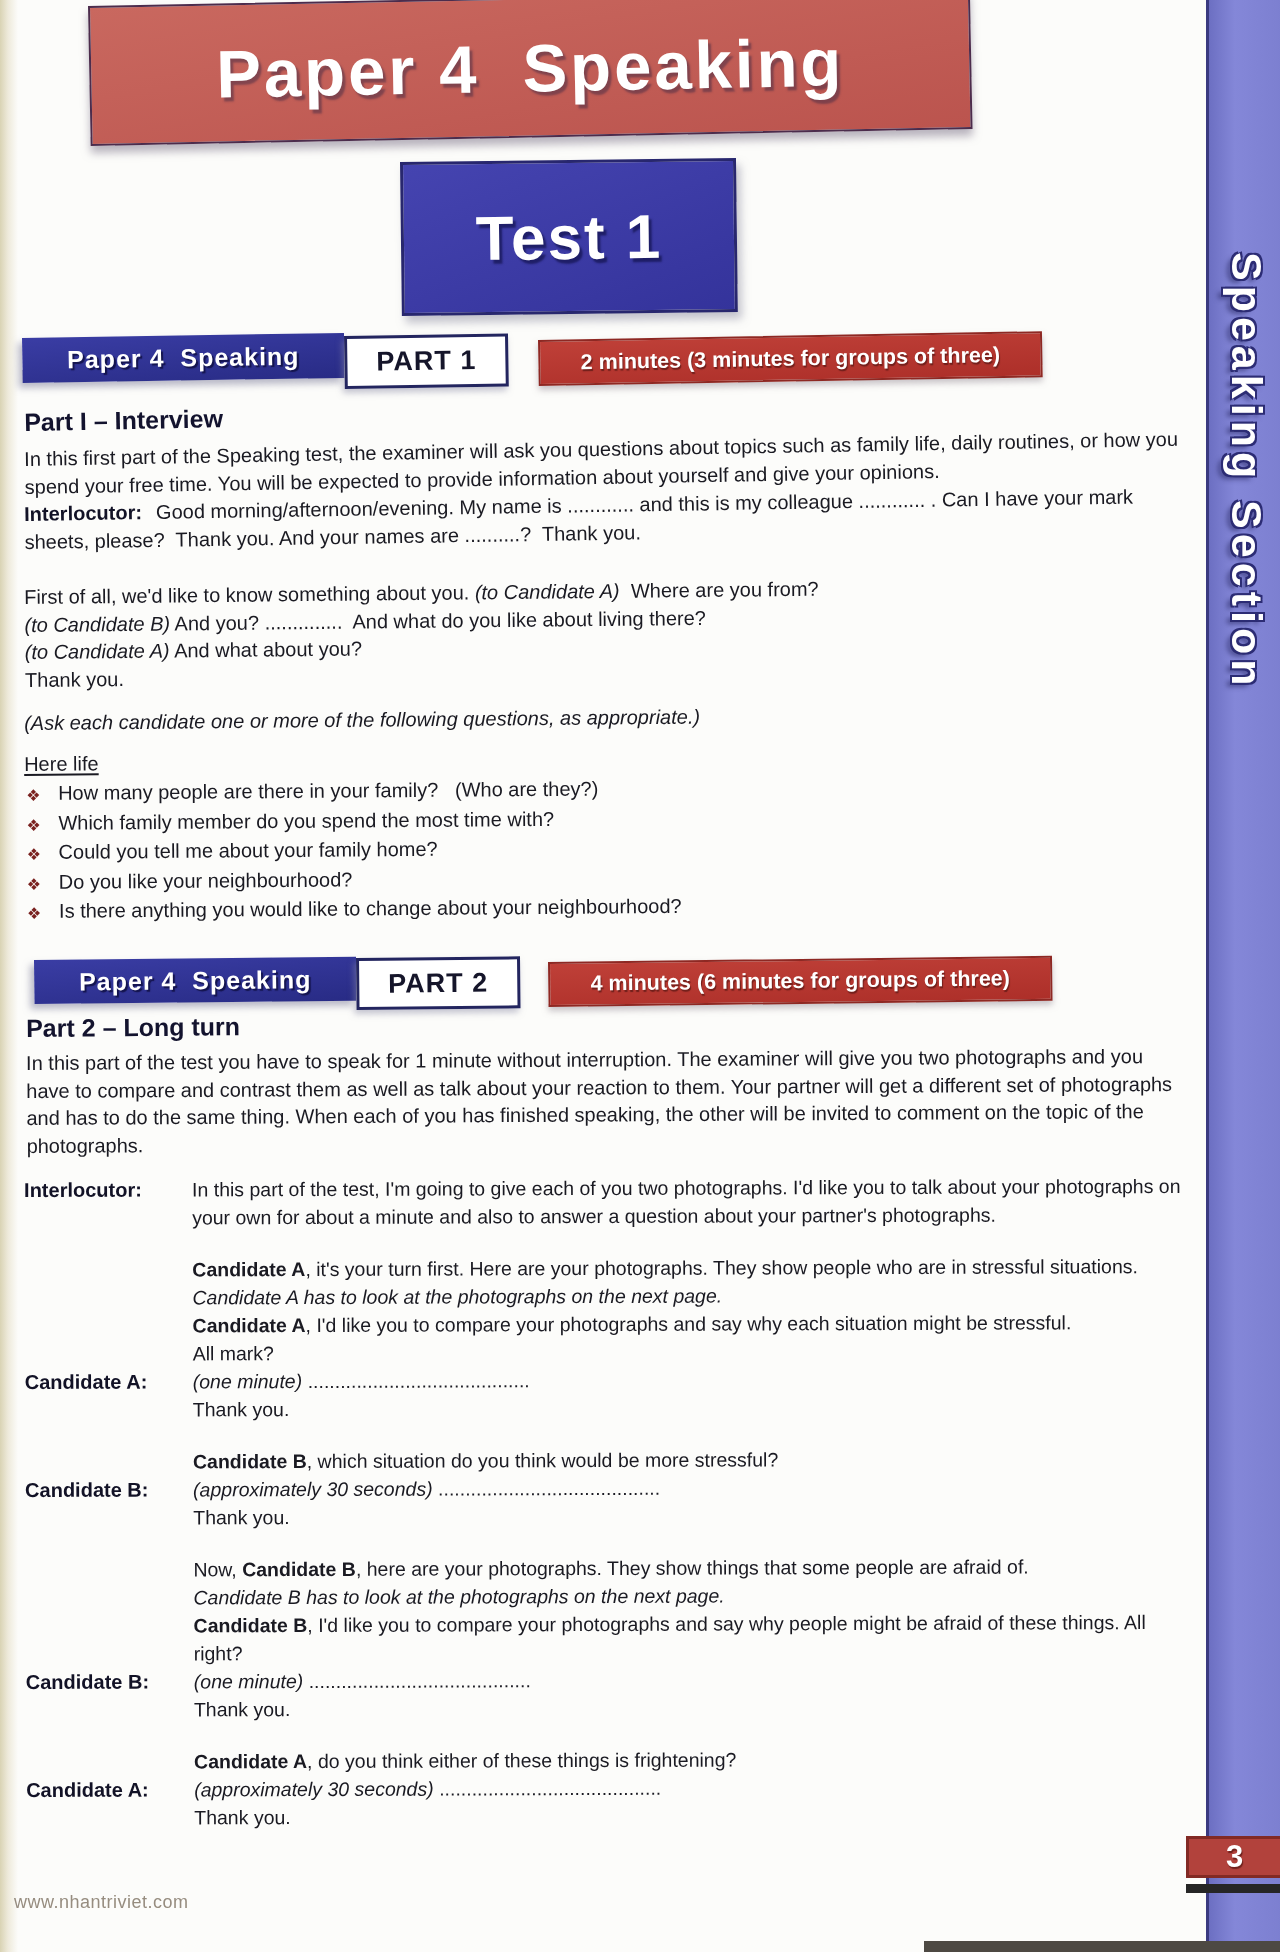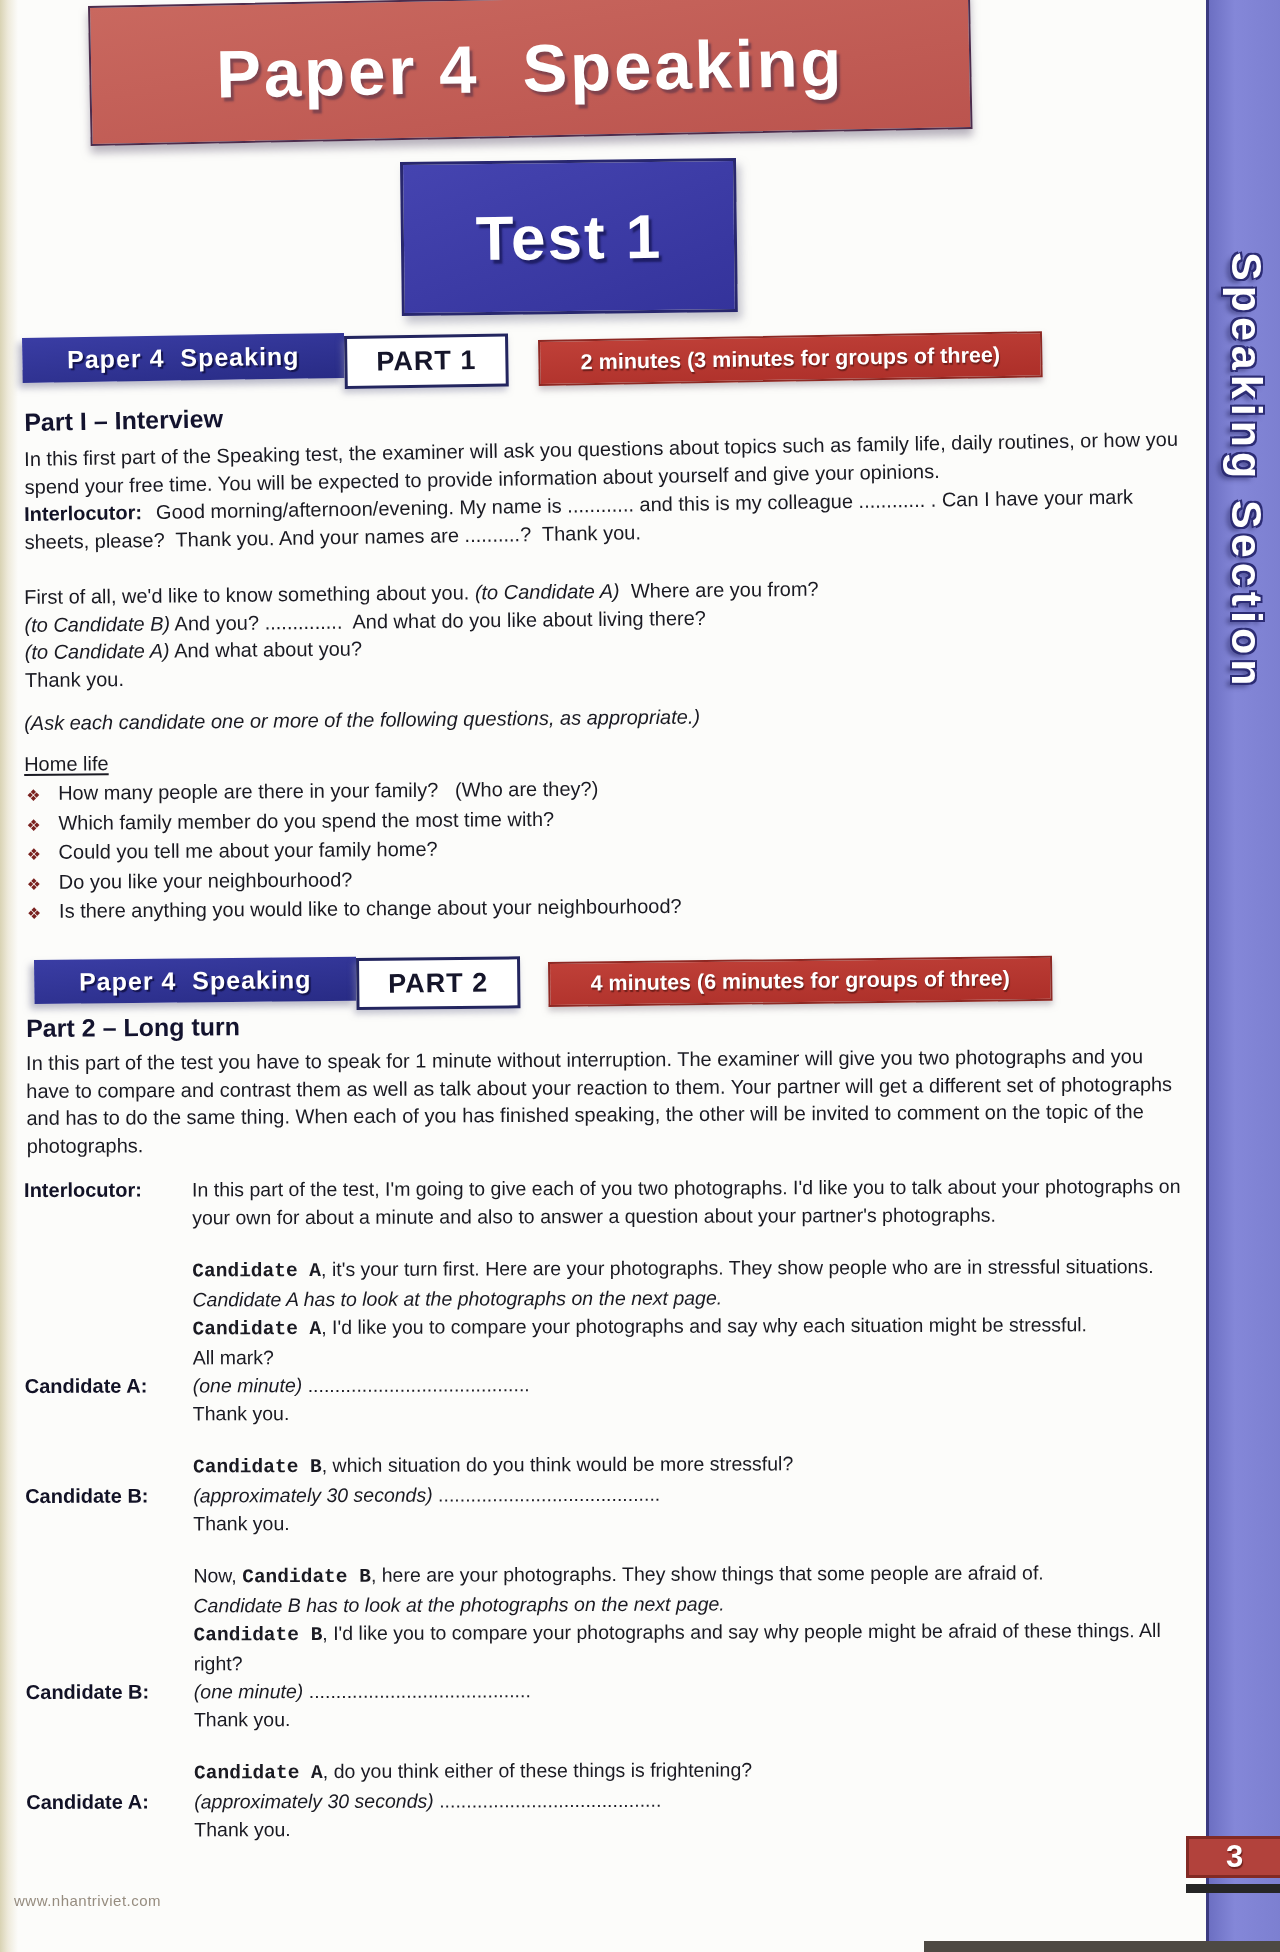--- a/index.html
+++ b/index.html
@@ -72,37 +72,37 @@
   .q-text{white-space:pre-wrap;}
   .p2-heading{left:26px;top:1014px;transform:rotate(-.5deg);}
   .p2-intro{left:26px;top:1050px;transform:rotate(-.35deg);}
   
   .dialogue{position:absolute;left:24px;top:1176px;width:1168px;transform:rotate(-.2deg);transform-origin:left top;}
   .dlg-row{display:flex;align-items:flex-start;}
   .dlg-row.gap{margin-top:24px;}
   .dlg-label{flex:0 0 168px;font-size:20px;font-weight:bold;color:#121226;line-height:28px;}
   .dlg-body{flex:1;}
   .dlg-body p{margin:0;font-size:19.5px;line-height:28px;white-space:pre-wrap;}
-  .seg-b{font-weight:bold;font-family:Liberation Mono, monospace;}
+  .seg-b{font-weight:bold;}
   .seg-i{font-style:italic;}
   
   .sidebar{position:absolute;left:1206px;top:0;width:74px;height:1952px;
         background:linear-gradient(to right,#6c6fc2,#8487d8 35%,#7c7fd0);
         border-left:3px solid #3a3a80;}
   .sidebar-text{position:absolute;top:252px;left:13px;writing-mode:vertical-rl;
         font-size:43px;font-weight:bold;color:#fff;letter-spacing:5px;white-space:pre;
         text-shadow:2px 2px 0 var(--sidebar-outline),-2px -2px 0 var(--sidebar-outline),
         2px -2px 0 var(--sidebar-outline),-2px 2px 0 var(--sidebar-outline),4px 5px 5px rgba(30,30,85,.55);}
   .page-badge{position:absolute;left:1186px;top:1836px;width:94px;height:42px;
         background:var(--badge-red);border:3px solid #822a24;border-right:none;box-sizing:border-box;
         display:flex;align-items:center;justify-content:center;}
   .page-badge span{color:#fff;font-weight:bold;font-size:31px;text-shadow:1px 2px 1px #6e211c;}
   .badge-bar{position:absolute;left:1186px;top:1884px;width:94px;height:9px;background:#262626;}
   .bottom-band{position:absolute;left:924px;top:1941px;width:356px;height:11px;background:#4d4943;}
-  .footer-url{position:absolute;left:14px;top:1892px;font-size:15px;color:var(--footer-gray);
+  .footer-url{position:absolute;left:14px;top:1892px;font-size:18px;color:var(--footer-gray);
         letter-spacing:.5px;}
 </style>
 </head>
 <body>
 
 <div class="page">
   <div class="left-edge"></div>
 
   <div class="banner">
     <span>Paper 4  Speaking</span>
@@ -127,21 +127,21 @@
   <p class="para p1-interloc"><strong>Interlocutor:</strong><span>Good morning/afternoon/evening. My name is ............ and this is my colleague ............ . Can I have your mark sheets, please?  Thank you. And your names are ..........?  Thank you.</span></p>
 
   <div class="p1-opening">
       <p><span class="">First of all, we'd like to know something about you. </span><span class="seg-i">(to Candidate A)</span><span class="">  Where are you from?</span></p>
       <p><span class="seg-i">(to Candidate B)</span><span class=""> And you? ..............  And what do you like about living there?</span></p>
       <p><span class="seg-i">(to Candidate A)</span><span class=""> And what about you?</span></p>
       <p><span class="">Thank you.</span></p>
     </div>
 
   <p class="para ask-note">(Ask each candidate one or more of the following questions, as appropriate.)</p>
-  <div class="topic-heading">Home life</div>
+  <div class="topic-heading">Here life</div>
   <ul class="questions">
       <li>
         <span class="q-bullet">❖</span>
         <span class="q-text">How many people are there in your family?   (Who are they?)</span>
       </li>
       <li>
         <span class="q-bullet">❖</span>
         <span class="q-text">Which family member do you spend the most time with?</span>
       </li>
       <li>

